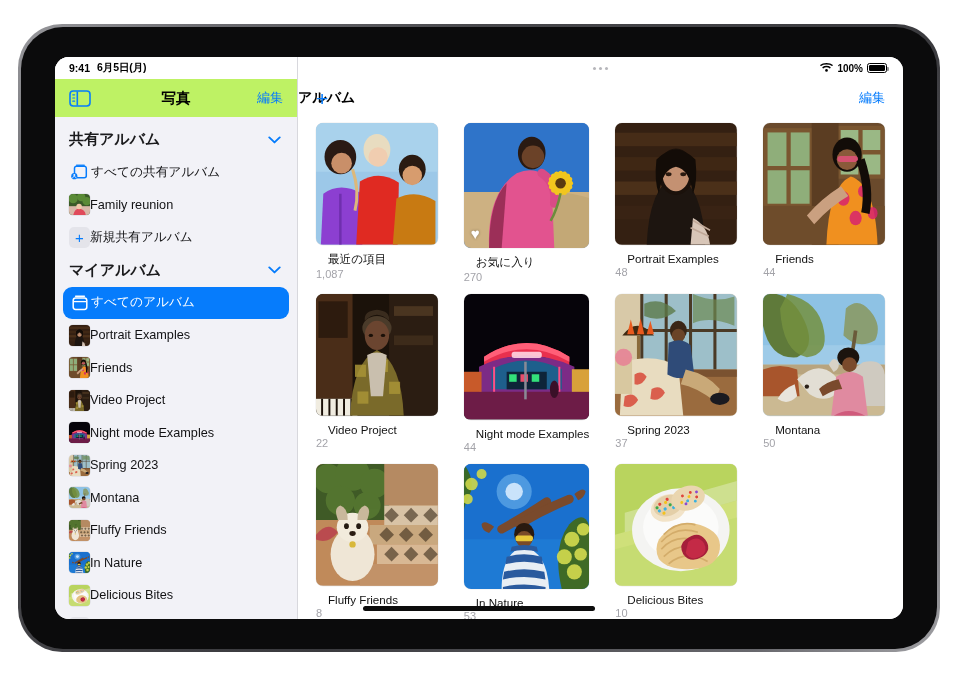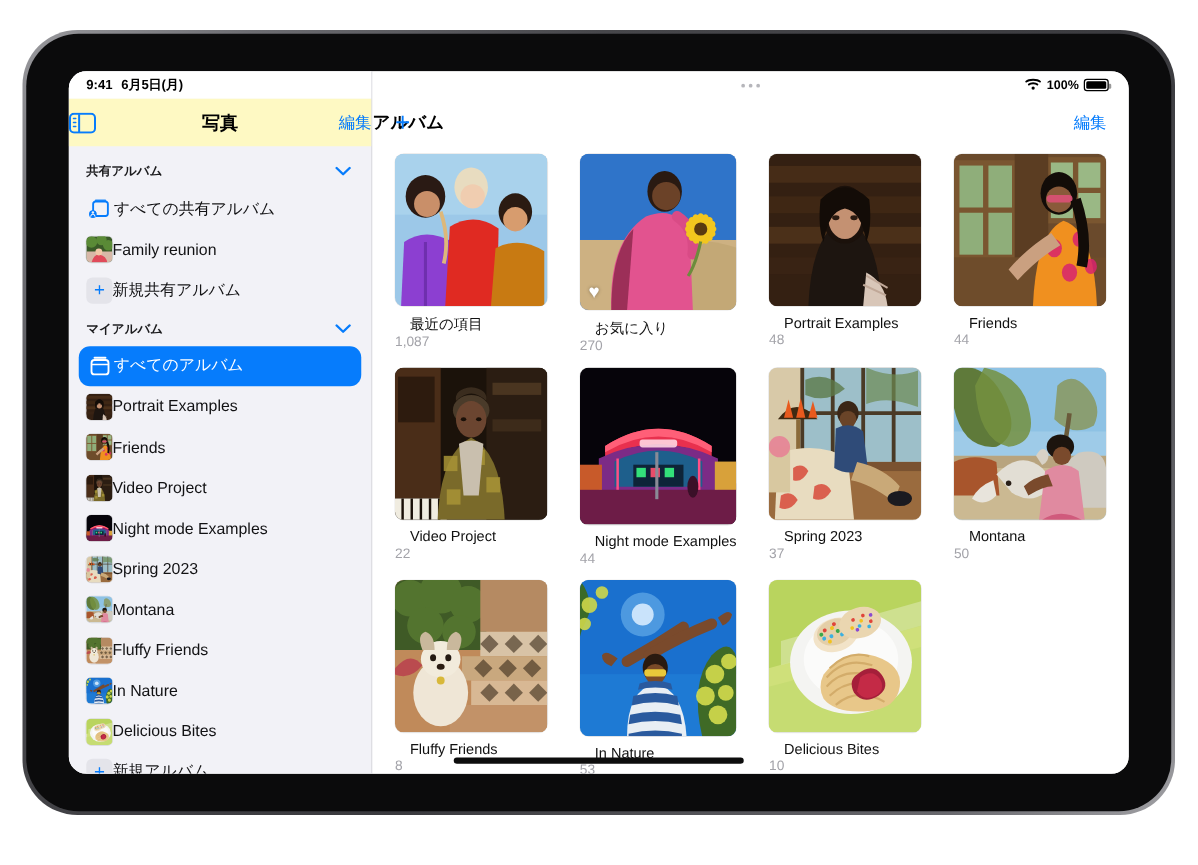--- a/index.html
+++ b/index.html
@@ -51,24 +51,24 @@
     gap: 7px;
     font-size: 10.5px;
     font-weight: bold;
     color: #000;
     background: #ffffff;
   }
   .statusbar .date { font-weight: bold; letter-spacing: -0.1px; }
 
   #sidebar-navbar {
     height: 38px;
-    background: #fef9c3;
+    background: #bef264;
     display: flex;
     align-items: center;
-    padding: 0 0;
+    padding: 0 14px;
     position: relative;
   }
   #sidebar-title {
     position: absolute;
     left: 0; right: 0;
     text-align: center;
     font-size: 14.5px;
     font-weight: bold;
     color: #000;
     pointer-events: none;
@@ -83,21 +83,21 @@
 
   #sidebar-scroll {
     flex: 1;
     overflow: hidden;
     padding: 6px 8px 0 8px;
   }
   .section-header {
     display: flex;
     align-items: center;
     padding: 7px 8px 7px 6px;
-    font-size: 10px;
+    font-size: 15px;
     font-weight: bold;
     color: #1b1b1d;
     gap: 34px;
   }
   .section-header .chev { margin-left: auto; color: #067cfc; font-size: 12px; }
 
   .side-row {
     display: flex;
     align-items: center;
     gap: 0;

